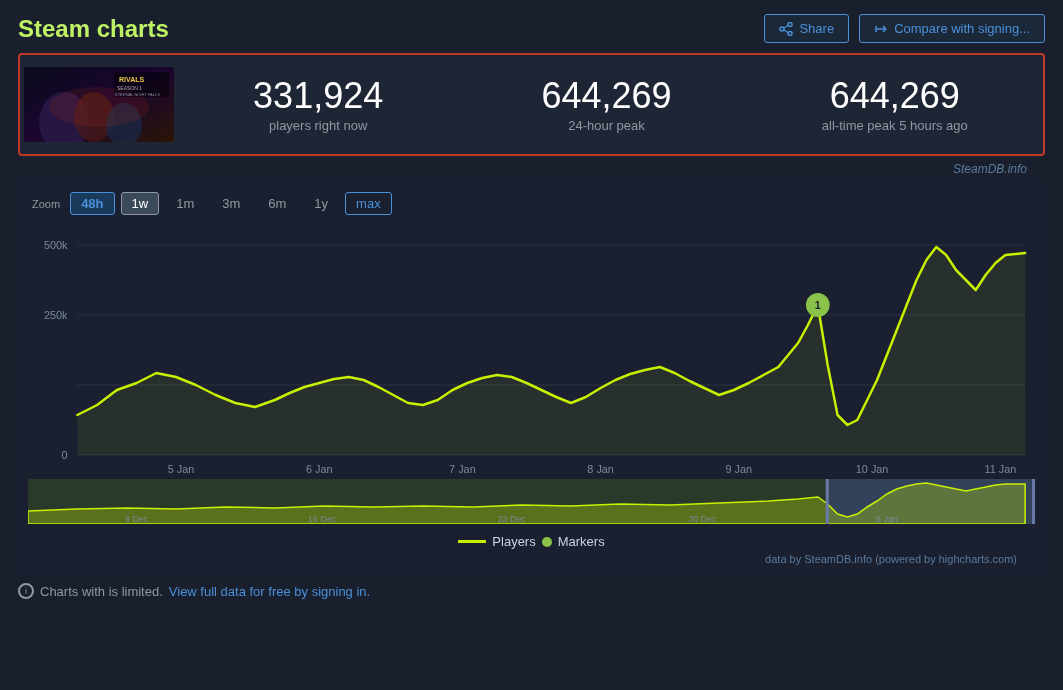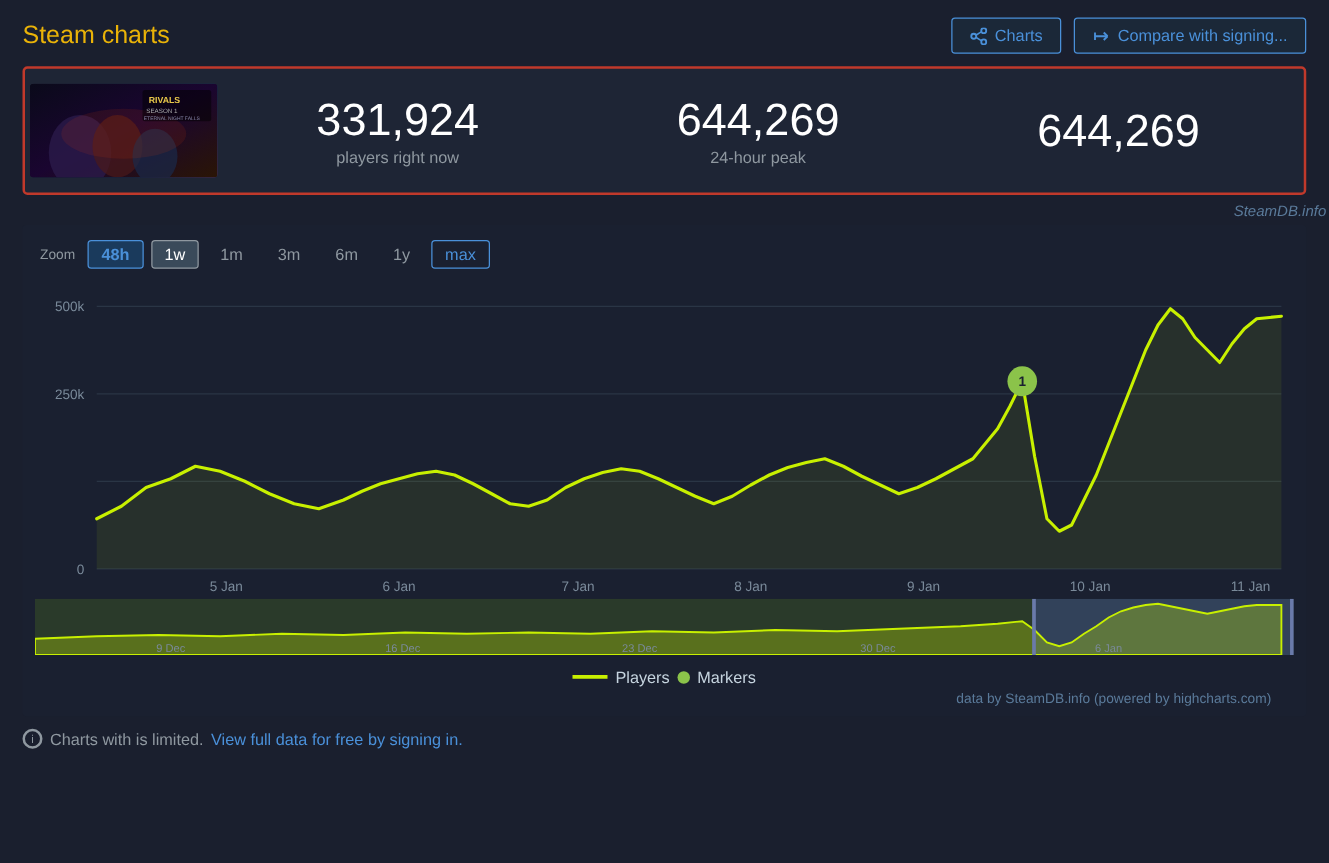--- a/index.html
+++ b/index.html
@@ -13,23 +13,23 @@
       overflow-x: hidden;
     }
 
     .top-bar {
       display: flex;
       justify-content: space-between;
       align-items: center;
       padding: 14px 18px 10px 18px;
     }
     .top-bar h1 {
-      color: #eab308;
-      font-size: 20px;
-      font-weight: 400;
+      color: #bef264;
+      font-size: 24px;
+      font-weight: 700;
     }
     .top-bar-buttons {
       display: flex;
       gap: 10px;
     }
     .top-btn {
       background: #1b2838;
       border: 1px solid #4a90d9;
       color: #4a90d9;
       padding: 6px 14px;
@@ -81,21 +81,21 @@
       line-height: 1.1;
     }
     .stat-label {
       color: #8f98a0;
       font-size: 13px;
       margin-top: 2px;
     }
 
     .steamdb-credit {
       text-align: right;
-      padding: 0 2px 4px 18px;
+      padding: 0 36px 4px 18px;
       font-size: 12px;
       color: #5a7a9a;
       font-style: italic;
     }
 
     .chart-container {
       margin: 0 18px;
       background: #1a2030;
       border-radius: 3px;
       padding: 12px 10px 8px 10px;
@@ -264,21 +264,21 @@
   <h1>Steam charts</h1>
   <div class="top-bar-buttons">
     <button class="top-btn">
       <svg width="14" height="14" viewBox="0 0 14 14" fill="none">
         <circle cx="11" cy="2.5" r="2" stroke="#4a90d9" stroke-width="1.5"></circle>
         <circle cx="11" cy="11.5" r="2" stroke="#4a90d9" stroke-width="1.5"></circle>
         <circle cx="3" cy="7" r="2" stroke="#4a90d9" stroke-width="1.5"></circle>
         <line x1="5" y1="6" x2="9" y2="3.5" stroke="#4a90d9" stroke-width="1.2"></line>
         <line x1="5" y1="8" x2="9" y2="10.5" stroke="#4a90d9" stroke-width="1.2"></line>
       </svg>
-      <span>Charts</span>
+      <span>Share</span>
     </button>
     <button class="top-btn">
       <svg width="14" height="14" viewBox="0 0 14 14" fill="none">
         <line x1="2" y1="7" x2="12" y2="7" stroke="#4a90d9" stroke-width="1.5"></line>
         <line x1="9" y1="4" x2="12" y2="7" stroke="#4a90d9" stroke-width="1.5"></line>
         <line x1="9" y1="10" x2="12" y2="7" stroke="#4a90d9" stroke-width="1.5"></line>
         <line x1="2" y1="4" x2="2" y2="10" stroke="#4a90d9" stroke-width="1.5"></line>
       </svg>
       <span>Compare with signing...</span>
     </button>
@@ -318,20 +318,21 @@
     <div class="stat-label">players right now</div>
   </div>
 
   <div class="stat-item">
     <div class="stat-number">644,269</div>
     <div class="stat-label">24-hour peak</div>
   </div>
 
   <div class="stat-item">
     <div class="stat-number">644,269</div>
+    <div class="stat-label">all-time peak 5 hours ago</div>
   </div>
 </div>
 
 <div class="steamdb-credit">SteamDB.info</div>
 
 <div class="chart-container">
 
   <div class="zoom-bar">
     <span class="zoom-label">Zoom</span>
     <button class="zoom-btn zoom-btn-active-blue">48h</button>

